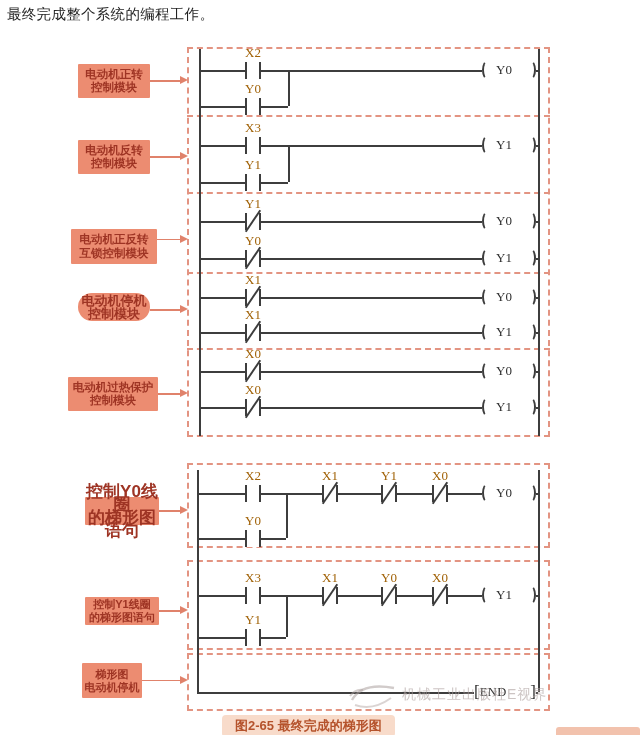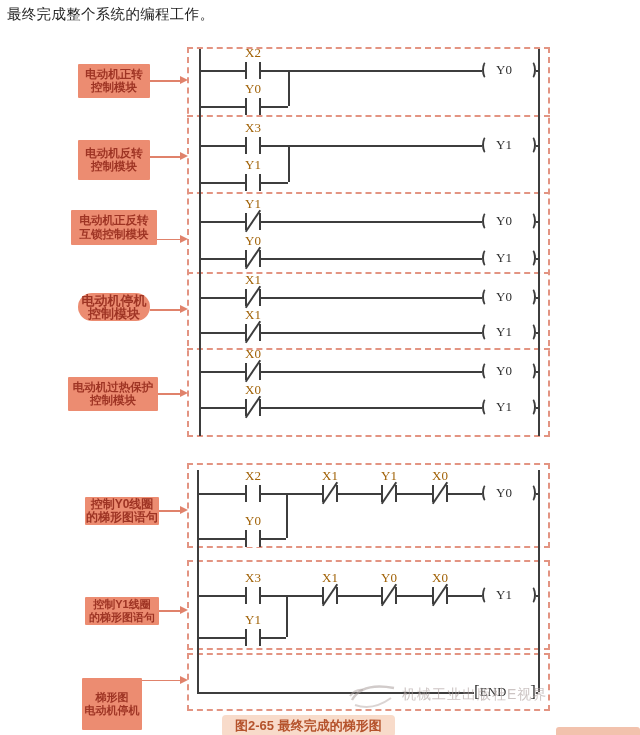--- a/index.html
+++ b/index.html
@@ -59,40 +59,40 @@
       <div class="abs" style="position: absolute; left: 199px; top: 106px; width: 89px; height: 1.6px; background: rgb(61, 61, 61); z-index: 1;"></div>
       <div class="abs" style="position: absolute; left: 288px; top: 70px; width: 1.6px; height: 36px; background: rgb(61, 61, 61); z-index: 1;"></div>
       <div class="abs" style="position: absolute; left: 245px; top: 98px; width: 12px; height: 17px; background: rgb(255, 255, 255); border-left: 2px solid rgb(61, 61, 61); border-right: 2px solid rgb(61, 61, 61); z-index: 3;"></div>
       <div class="clabel" style="left: 235px; top: 81px; width: 36px; z-index: 4;">Y0</div>
       <div class="coilwrap" style="left: 482px; top: 59px; width: 54px; height: 22px;">
         <div style="width: 11px; height: 20px; border-width: 2px; border-style: solid; border-color: transparent transparent transparent rgb(61, 61, 61); border-image: initial; border-radius: 50%; box-sizing: border-box;"></div>
         <span class="coilname">Y0</span>
         <div style="flex: 1 1 0%;"></div>
         <div style="width: 11px; height: 20px; border-width: 2px; border-style: solid; border-color: transparent rgb(61, 61, 61) transparent transparent; border-image: initial; border-radius: 50%; box-sizing: border-box;"></div>
       </div>
-      <div class="lbox" style="left: 78px; top: 140px; width: 72px; height: 40px; font-size: 11.5px; line-height: 13.5px;">
+      <div class="lbox" style="left: 78px; top: 140px; width: 72px; height: 34px; font-size: 11.5px; line-height: 13.5px;">
         <div>电动机反转</div>
         <div>控制模块</div>
       </div>
       <div class="abs" style="position: absolute; left: 150px; top: 156px; width: 31px; height: 1.5px; background: rgb(224, 130, 107); z-index: 2;"></div>
       <div class="abs" style="position: absolute; left: 180px; top: 152px; width: 0px; height: 0px; border-left: 8px solid rgb(224, 130, 107); border-top: 4.5px solid transparent; border-bottom: 4.5px solid transparent; z-index: 2;"></div>
       <div class="abs" style="position: absolute; left: 199px; top: 145px; width: 339px; height: 1.6px; background: rgb(61, 61, 61); z-index: 1;"></div>
       <div class="abs" style="position: absolute; left: 245px; top: 137px; width: 12px; height: 17px; background: rgb(255, 255, 255); border-left: 2px solid rgb(61, 61, 61); border-right: 2px solid rgb(61, 61, 61); z-index: 3;"></div>
       <div class="clabel" style="left: 235px; top: 120px; width: 36px; z-index: 4;">X3</div>
       <div class="abs" style="position: absolute; left: 199px; top: 182px; width: 89px; height: 1.6px; background: rgb(61, 61, 61); z-index: 1;"></div>
       <div class="abs" style="position: absolute; left: 288px; top: 145px; width: 1.6px; height: 37px; background: rgb(61, 61, 61); z-index: 1;"></div>
       <div class="abs" style="position: absolute; left: 245px; top: 174px; width: 12px; height: 17px; background: rgb(255, 255, 255); border-left: 2px solid rgb(61, 61, 61); border-right: 2px solid rgb(61, 61, 61); z-index: 3;"></div>
       <div class="clabel" style="left: 235px; top: 157px; width: 36px; z-index: 4;">Y1</div>
       <div class="coilwrap" style="left: 482px; top: 134px; width: 54px; height: 22px;">
         <div style="width: 11px; height: 20px; border-width: 2px; border-style: solid; border-color: transparent transparent transparent rgb(61, 61, 61); border-image: initial; border-radius: 50%; box-sizing: border-box;"></div>
         <span class="coilname">Y1</span>
         <div style="flex: 1 1 0%;"></div>
         <div style="width: 11px; height: 20px; border-width: 2px; border-style: solid; border-color: transparent rgb(61, 61, 61) transparent transparent; border-image: initial; border-radius: 50%; box-sizing: border-box;"></div>
       </div>
-      <div class="lbox" style="left: 71px; top: 210px; width: 86px; height: 35px; font-size: 11.5px; line-height: 13.5px;">
+      <div class="lbox" style="left: 71px; top: 229px; width: 86px; height: 35px; font-size: 11.5px; line-height: 13.5px;">
         <div>电动机正反转</div>
         <div>互锁控制模块</div>
       </div>
       <div class="abs" style="position: absolute; left: 157px; top: 238.5px; width: 24px; height: 1.5px; background: rgb(224, 130, 107); z-index: 2;"></div>
       <div class="abs" style="position: absolute; left: 180px; top: 234.5px; width: 0px; height: 0px; border-left: 8px solid rgb(224, 130, 107); border-top: 4.5px solid transparent; border-bottom: 4.5px solid transparent; z-index: 2;"></div>
       <div class="abs" style="position: absolute; left: 199px; top: 221px; width: 339px; height: 1.6px; background: rgb(61, 61, 61); z-index: 1;"></div>
       <div class="abs" style="position: absolute; left: 245px; top: 213px; width: 12px; height: 17px; background: rgb(255, 255, 255); border-left: 2px solid rgb(61, 61, 61); border-right: 2px solid rgb(61, 61, 61); z-index: 3;">
         <div style="position: absolute; left: -7px; top: 7px; width: 26px; height: 2px; background: rgb(61, 61, 61); transform: rotate(-56deg);"></div>
       </div>
       <div class="clabel" style="left: 235px; top: 196px; width: 36px; z-index: 4;">Y1</div>
@@ -167,21 +167,21 @@
         <div style="width: 11px; height: 20px; border-width: 2px; border-style: solid; border-color: transparent transparent transparent rgb(61, 61, 61); border-image: initial; border-radius: 50%; box-sizing: border-box;"></div>
         <span class="coilname">Y1</span>
         <div style="flex: 1 1 0%;"></div>
         <div style="width: 11px; height: 20px; border-width: 2px; border-style: solid; border-color: transparent rgb(61, 61, 61) transparent transparent; border-image: initial; border-radius: 50%; box-sizing: border-box;"></div>
       </div>
       <div class="abs" style="position: absolute; left: 187px; top: 463px; width: 363px; height: 85px; border: 2px dashed rgb(227, 148, 130); box-sizing: border-box; z-index: 0;"></div>
       <div class="abs" style="position: absolute; left: 187px; top: 560px; width: 363px; height: 90px; border: 2px dashed rgb(227, 148, 130); box-sizing: border-box; z-index: 0;"></div>
       <div class="abs" style="position: absolute; left: 187px; top: 653px; width: 363px; height: 58px; border: 2px dashed rgb(227, 148, 130); box-sizing: border-box; z-index: 0;"></div>
       <div class="abs" style="position: absolute; left: 197px; top: 470px; width: 1.6px; height: 222px; background: rgb(61, 61, 61); z-index: 1;"></div>
       <div class="abs" style="position: absolute; left: 538px; top: 470px; width: 1.6px; height: 222px; background: rgb(61, 61, 61); z-index: 1;"></div>
-      <div class="lbox" style="left: 85px; top: 497px; width: 74px; height: 28px; font-size: 12px; line-height: 13px;">
+      <div class="lbox" style="left: 85px; top: 497px; width: 74px; height: 28px; font-size: 17px; line-height: 13px;">
         <div>控制Y0线圈</div>
         <div>的梯形图语句</div>
       </div>
       <div class="abs" style="position: absolute; left: 159px; top: 510px; width: 22px; height: 1.5px; background: rgb(224, 130, 107); z-index: 2;"></div>
       <div class="abs" style="position: absolute; left: 180px; top: 506px; width: 0px; height: 0px; border-left: 8px solid rgb(224, 130, 107); border-top: 4.5px solid transparent; border-bottom: 4.5px solid transparent; z-index: 2;"></div>
       <div class="abs" style="position: absolute; left: 197px; top: 493px; width: 341px; height: 1.6px; background: rgb(61, 61, 61); z-index: 1;"></div>
       <div class="abs" style="position: absolute; left: 245px; top: 485px; width: 12px; height: 17px; background: rgb(255, 255, 255); border-left: 2px solid rgb(61, 61, 61); border-right: 2px solid rgb(61, 61, 61); z-index: 3;"></div>
       <div class="clabel" style="left: 235px; top: 468px; width: 36px; z-index: 4;">X2</div>
       <div class="abs" style="position: absolute; left: 322px; top: 485px; width: 12px; height: 17px; background: rgb(255, 255, 255); border-left: 2px solid rgb(61, 61, 61); border-right: 2px solid rgb(61, 61, 61); z-index: 3;">
         <div style="position: absolute; left: -7px; top: 7px; width: 26px; height: 2px; background: rgb(61, 61, 61); transform: rotate(-56deg);"></div>
@@ -229,21 +229,21 @@
       <div class="abs" style="position: absolute; left: 197px; top: 637px; width: 89px; height: 1.6px; background: rgb(61, 61, 61); z-index: 1;"></div>
       <div class="abs" style="position: absolute; left: 286px; top: 595px; width: 1.6px; height: 42px; background: rgb(61, 61, 61); z-index: 1;"></div>
       <div class="abs" style="position: absolute; left: 245px; top: 629px; width: 12px; height: 17px; background: rgb(255, 255, 255); border-left: 2px solid rgb(61, 61, 61); border-right: 2px solid rgb(61, 61, 61); z-index: 3;"></div>
       <div class="clabel" style="left: 235px; top: 612px; width: 36px; z-index: 4;">Y1</div>
       <div class="coilwrap" style="left: 482px; top: 584px; width: 54px; height: 22px;">
         <div style="width: 11px; height: 20px; border-width: 2px; border-style: solid; border-color: transparent transparent transparent rgb(61, 61, 61); border-image: initial; border-radius: 50%; box-sizing: border-box;"></div>
         <span class="coilname">Y1</span>
         <div style="flex: 1 1 0%;"></div>
         <div style="width: 11px; height: 20px; border-width: 2px; border-style: solid; border-color: transparent rgb(61, 61, 61) transparent transparent; border-image: initial; border-radius: 50%; box-sizing: border-box;"></div>
       </div>
-      <div class="lbox" style="left: 82px; top: 678px; width: 60px; height: 52px; font-size: 11px; line-height: 13px;">
+      <div class="lbox" style="left: 82px; top: 663px; width: 60px; height: 35px; font-size: 11px; line-height: 13px;">
         <div>梯形图</div>
         <div>电动机停机</div>
       </div>
       <div class="abs" style="position: absolute; left: 142px; top: 679.5px; width: 39px; height: 1.5px; background: rgb(224, 130, 107); z-index: 2;"></div>
       <div class="abs" style="position: absolute; left: 180px; top: 675.5px; width: 0px; height: 0px; border-left: 8px solid rgb(224, 130, 107); border-top: 4.5px solid transparent; border-bottom: 4.5px solid transparent; z-index: 2;"></div>
       <div class="abs" style="position: absolute; left: 197px; top: 692px; width: 341px; height: 1.6px; background: rgb(61, 61, 61); z-index: 1;"></div>
       <div class="coilwrap" style="left: 474px; top: 681px; width: 62px; height: 22px;">
         <span class="bracket">[</span>
         <span class="endname">END</span>
         <div style="flex: 1 1 0%;"></div>

